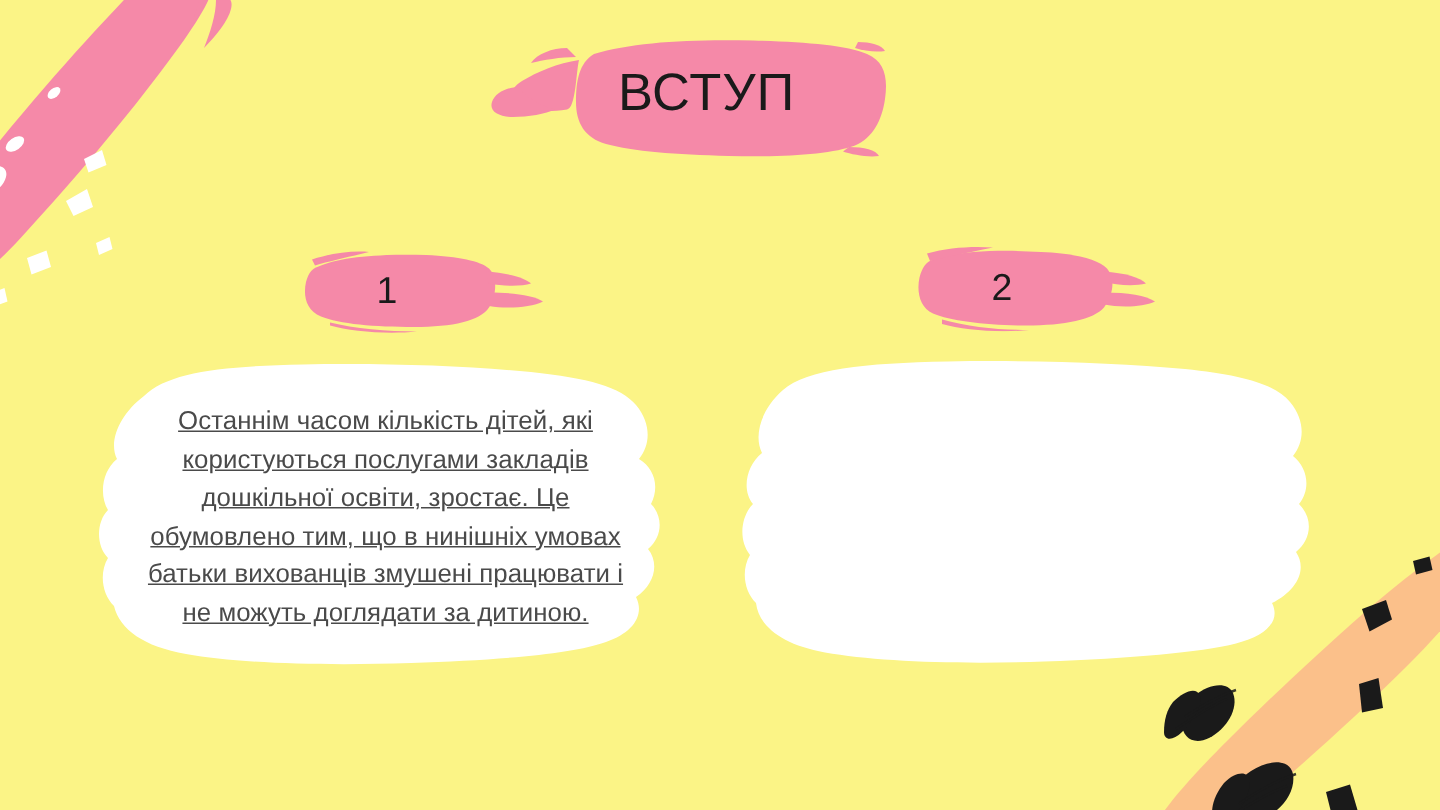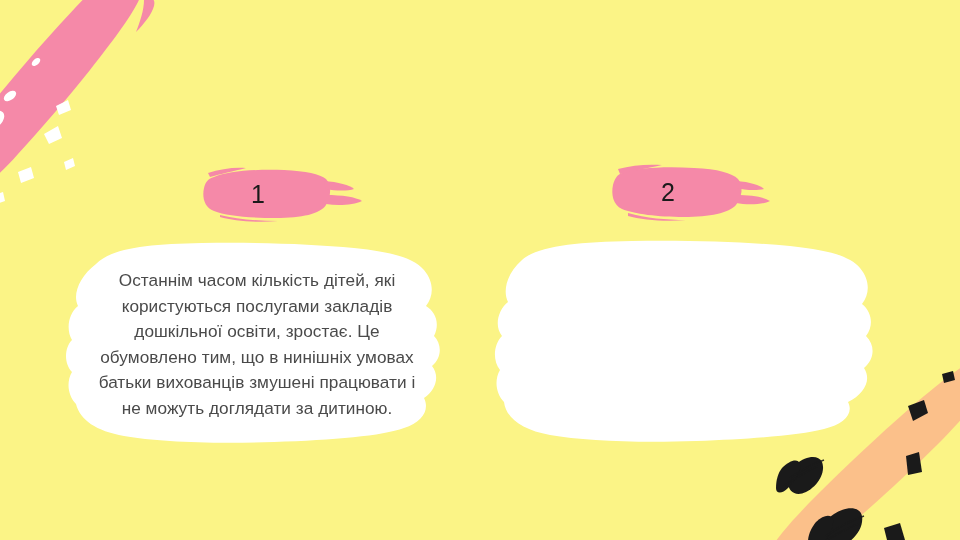--- a/index.html
+++ b/index.html
@@ -96,20 +96,21 @@
   #blob-2 { left: 492px; top: 238px; width: 398px; height: 212px; }
   .blob-shape { position: absolute; inset: 0; }
   .blob-text {
     position: absolute;
     box-sizing: border-box;
     text-align: center;
     color: #4a4a4a;
     font-size: 17.2px;
     line-height: 25.5px;
     letter-spacing: 0.05px;
+    text-decoration: underline;
   }
   #blob-1 .blob-text { left: 36px; top: 28px; width: 318px; }
   #blob-2 .blob-text { left: 24px; top: 26px; width: 350px; }
 </style>
 </head>
 <body>
 
 <div id="slide">
 
   <div class="deco" id="deco-tl">
@@ -161,20 +162,37 @@
 
       <g stroke="#1A1A1A" stroke-width="1.6" fill="none" opacity="0.85">
         <path d="M30 132 C42 124 52 118 64 114"></path>
         <path d="M24 140 C36 132 48 124 58 120"></path>
         <path d="M66 190 C80 180 92 174 104 170"></path>
         <path d="M60 198 C74 190 86 182 98 178"></path>
       </g>
     </svg>
   </div>
 
+  <div id="title-group">
+    <div id="title-stroke">
+      <svg width="268" height="88" viewBox="0 0 268 88" preserveAspectRatio="none">
+        <path d="M70 18 C96 10 134 8 176 9 C210 10 238 12 252 18 C264 23 266 34 264 48
+                 C262 62 256 74 244 79 C228 85 196 87 160 86 C124 85 96 83 78 78
+                 C64 74 58 64 58 50 C58 36 60 24 70 18 Z" fill="#F589A8"></path>
+        <path d="M60 22 C46 24 32 30 22 36 C14 41 12 48 18 52 C24 56 38 57 52 55
+                 C58 54 58 30 60 22 Z" fill="#F589A8"></path>
+        <path d="M20 40 C12 40 4 44 2 50 C0 56 6 60 16 60 C26 60 38 58 44 55
+                 C34 52 24 47 20 40 Z" fill="#F589A8"></path>
+        <path d="M52 14 C42 14 32 18 28 24 C36 22 48 20 58 20 Z" fill="#F589A8"></path>
+        <path d="M246 10 C254 10 262 12 264 16 C258 17 250 16 244 14 Z" fill="#F589A8"></path>
+        <path d="M240 80 C250 80 258 82 260 86 C252 87 242 85 236 83 Z" fill="#F589A8"></path>
+      </svg>
+    </div>
+    <div id="title-text">ВСТУП</div>
+  </div>
 
   <div class="badge-group" id="badge-1">
     <div class="badge-stroke">
       <svg width="170" height="58" viewBox="0 0 170 58" preserveAspectRatio="none">
         <path d="M16 12 C30 6 58 4 86 5 C108 6 122 9 128 14 C134 20 133 32 128 40
                  C122 49 104 53 78 53 C52 53 28 51 16 46 C6 42 4 32 6 23 C8 16 10 14 16 12 Z" fill="#F589A8"></path>
         <path d="M126 16 C140 17 152 20 156 24 C150 26 138 26 128 24 Z" fill="#F589A8"></path>
         <path d="M128 30 C144 30 158 32 164 36 C156 40 140 41 128 39 Z" fill="#F589A8"></path>
         <path d="M10 8 C22 4 36 2 48 3 C36 6 22 9 12 12 Z" fill="#F589A8"></path>
         <path d="M22 50 C38 54 60 56 80 56 C60 58 36 56 22 52 Z" fill="#F589A8"></path>

